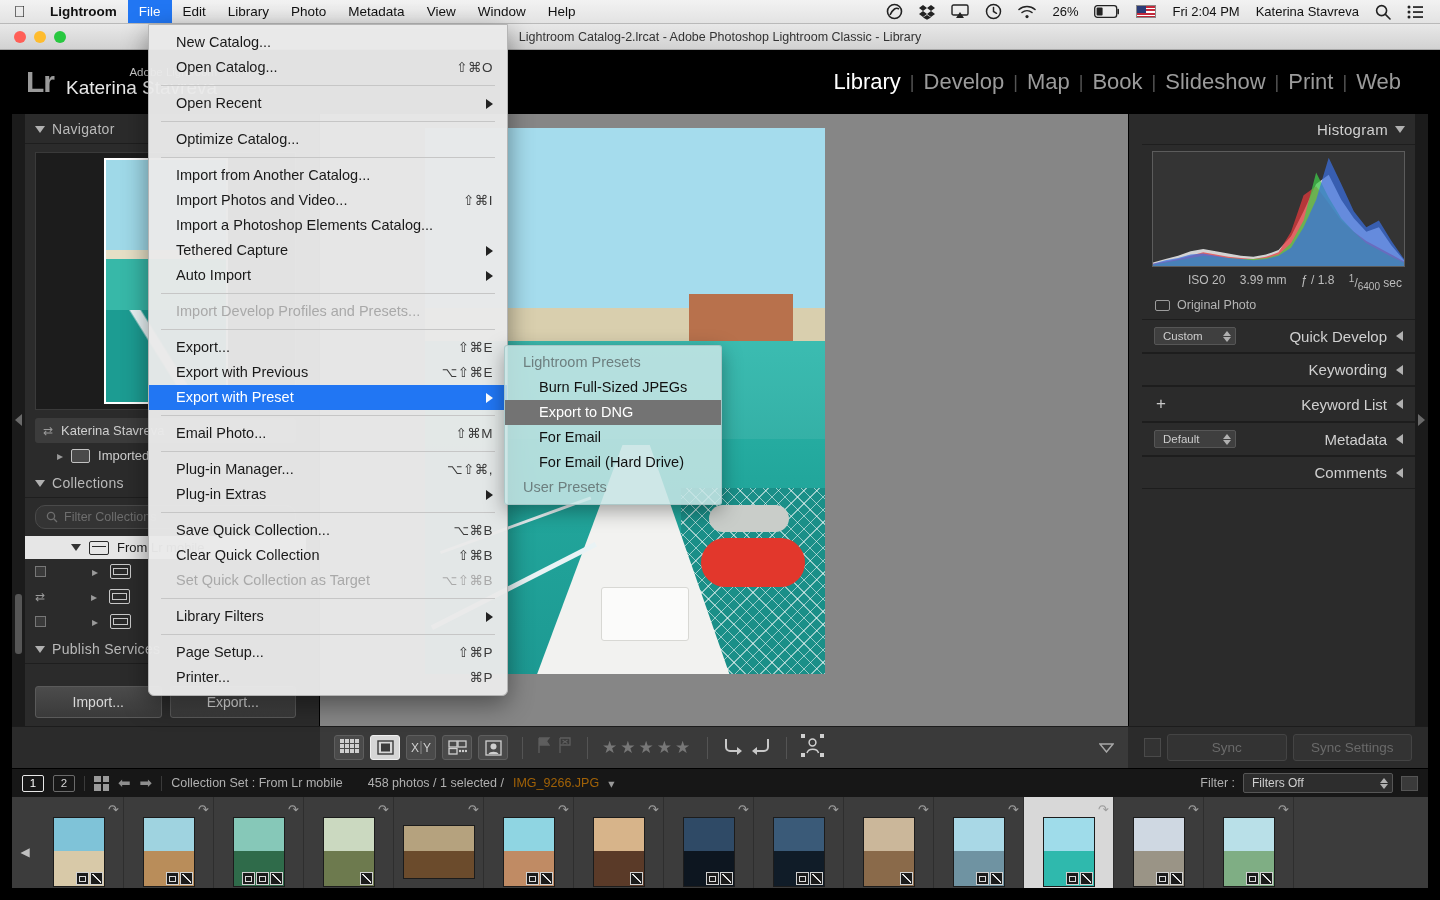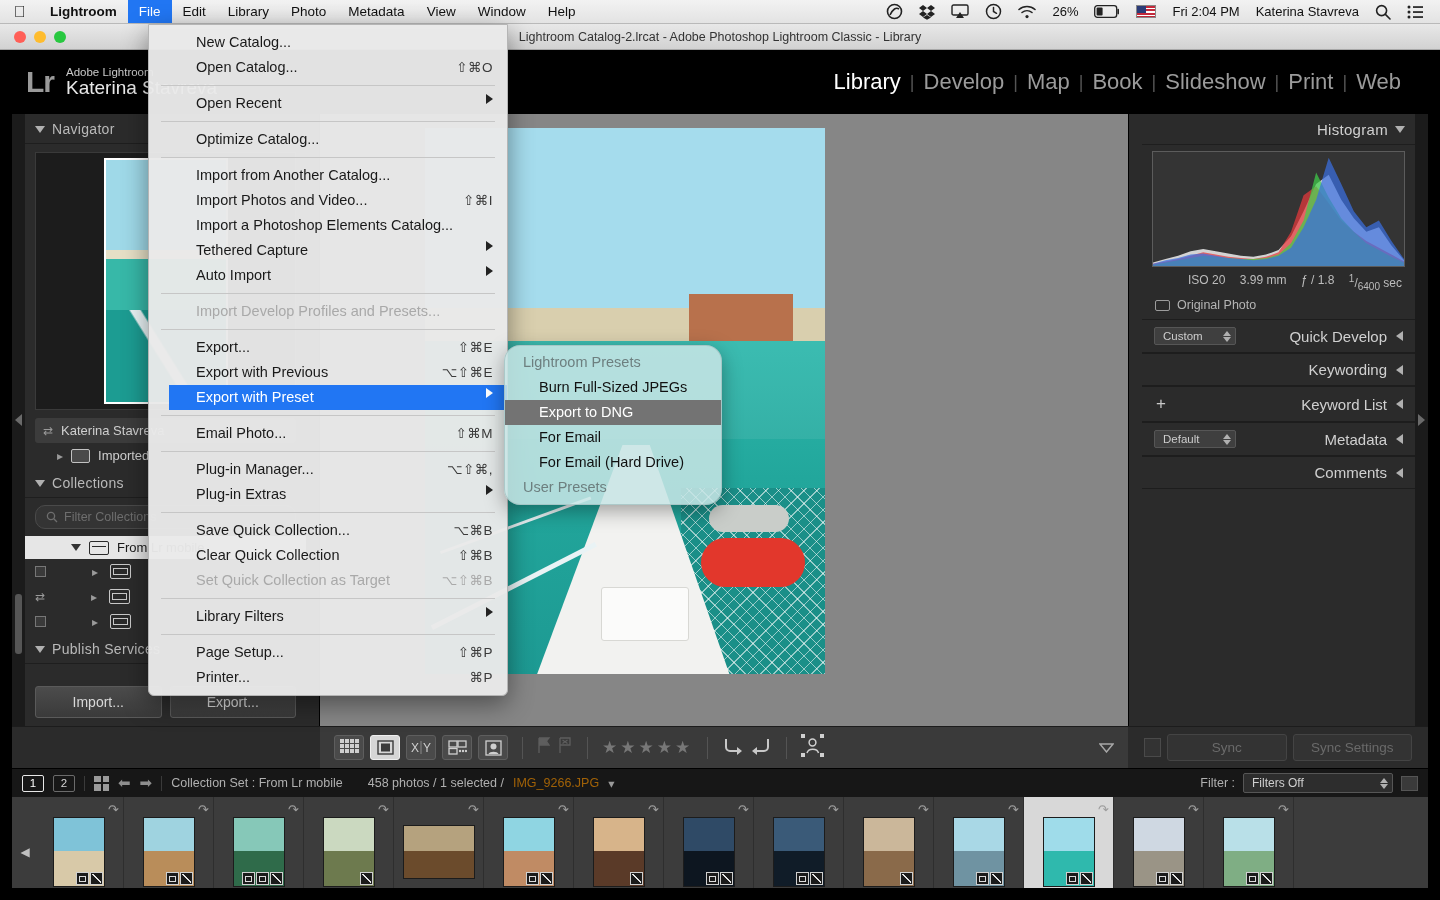--- a/index.html
+++ b/index.html
@@ -61,21 +61,21 @@
   .tl.r { background: #ff5f57; } .tl.y { background: #febc2e; } .tl.g { background: #28c840; }
 
   
   .lr {
     position: absolute; left: 12px; top: 50px;
     width: 1416px; height: 838px;
     background: #000; overflow: hidden;
   }
   .lr-top {
     position: relative; height: 64px; background: #000;
-    display: flex; align-items: center;
+    display: flex; align-items: center; text-align: right;
   }
   .identity { display: flex; align-items: center; padding-left: 14px; }
   .lr-logo {
     font-size: 30px; color: #9a9a9a; font-weight: bold;
     letter-spacing: -1px; padding-right: 12px; font-family: "Liberation Sans", sans-serif;
   }
   .id-lines { line-height: 1.05; }
   .id-small { font-size: 11.5px; color: #c9c9c9; }
   .id-big { font-size: 19px; color: #e8e8e8; }
   .modules {
@@ -336,39 +336,39 @@
 
   
   .menu {
     position: absolute; left: 148px; top: 24px; width: 360px;
     background: rgba(233,233,233,.97);
     border: 1px solid #b5b5b5; border-radius: 0 0 6px 6px;
     box-shadow: 0 8px 26px rgba(0,0,0,.42);
     padding: 5px 0; z-index: 70; font-size: 14.5px; color: #1a1a1a;
   }
   .mi {
-    display: flex; align-items: flex-start;
-    padding: 3px 14px 3px 27px; line-height: 19px; white-space: nowrap; margin-left: 20px;
+    display: flex; align-items: center;
+    padding: 3px 14px 3px 27px; line-height: 19px; white-space: nowrap;
   }
   .mi .lbl { flex: 1; }
   .mi .key { color: #3a3a3a; font-size: 13.5px; letter-spacing: .5px; padding-left: 18px; }
   .mi.dis, .mi.dis .key { color: #a9a9a9; }
   .mi.hl { background: #2176f3; color: #fff; }
   .mi.hl .key, .mi.hl .sub-arrow { color: #fff; border-left-color: #fff; }
   .sub-arrow {
     width: 0; height: 0; border-top: 5px solid transparent;
     border-bottom: 5px solid transparent; border-left: 7px solid #222; margin-left: 14px;
   }
   .msep { height: 1px; background: #c6c6c6; margin: 5px 12px; }
 
   
   .submenu {
     position: absolute; left: 504px; top: 345px; width: 218px;
     background: rgba(200,229,229,.86);
-    border: 1px solid rgba(160,190,190,.75); border-radius: 16px;
+    border: 1px solid rgba(160,190,190,.75); border-radius: 3px;
     box-shadow: 0 6px 20px rgba(0,0,0,.35);
     padding: 4px 0; z-index: 80; font-size: 14.5px; color: #111;
   }
   .sbi { padding: 3px 14px 3px 34px; line-height: 19px; white-space: nowrap; }
   .sbi.hdr { color: #6d7f7f; padding-left: 18px; }
   .sbi.hl { background: #737373; color: #fff; }
 </style>
 </head>
 <body>
 

